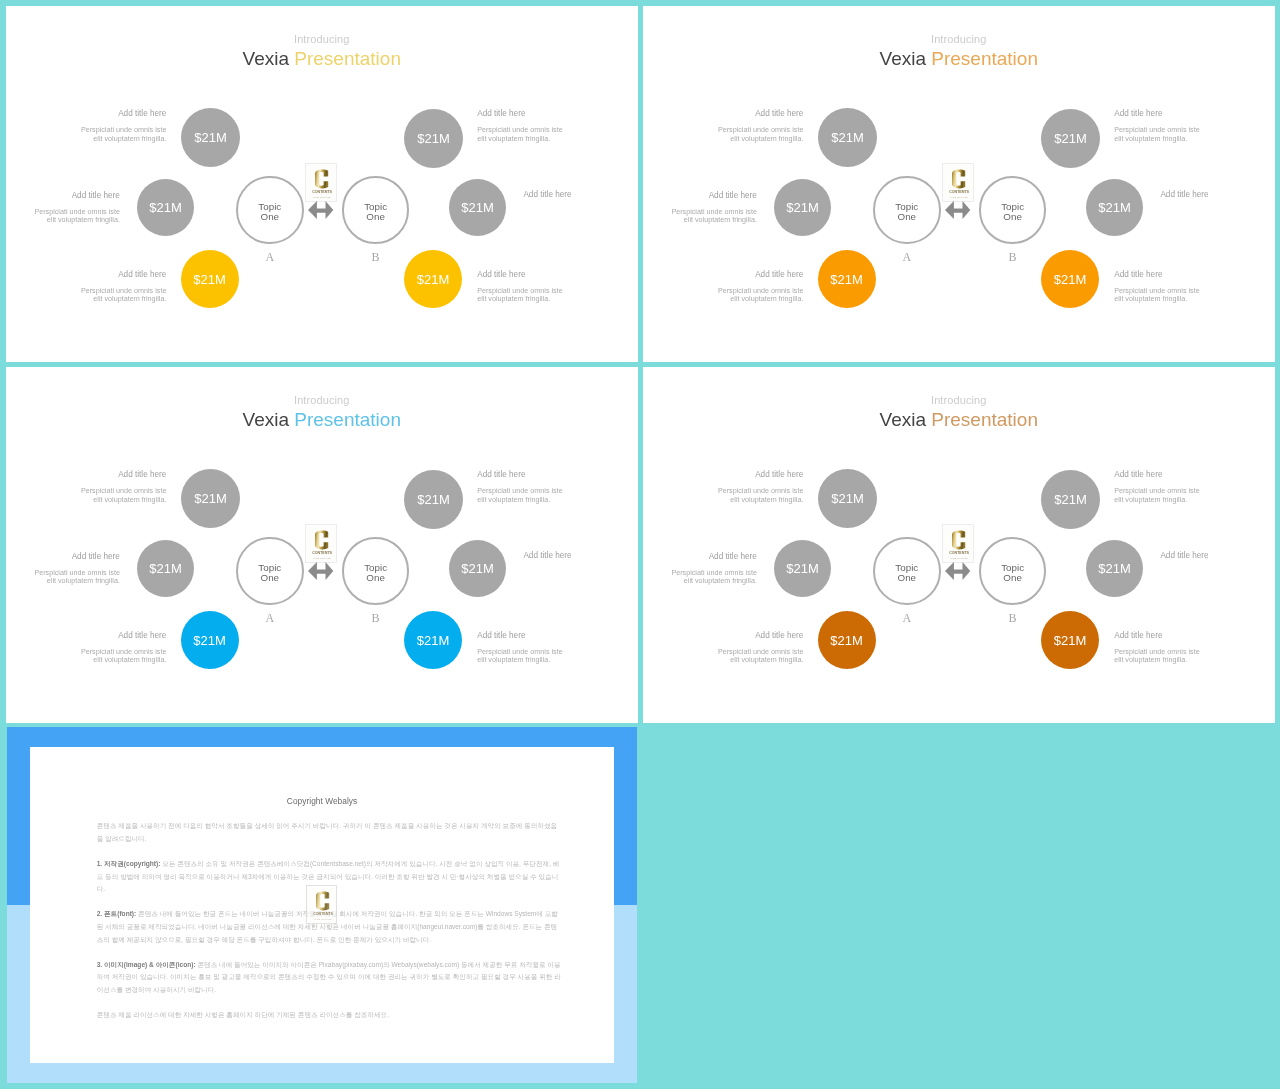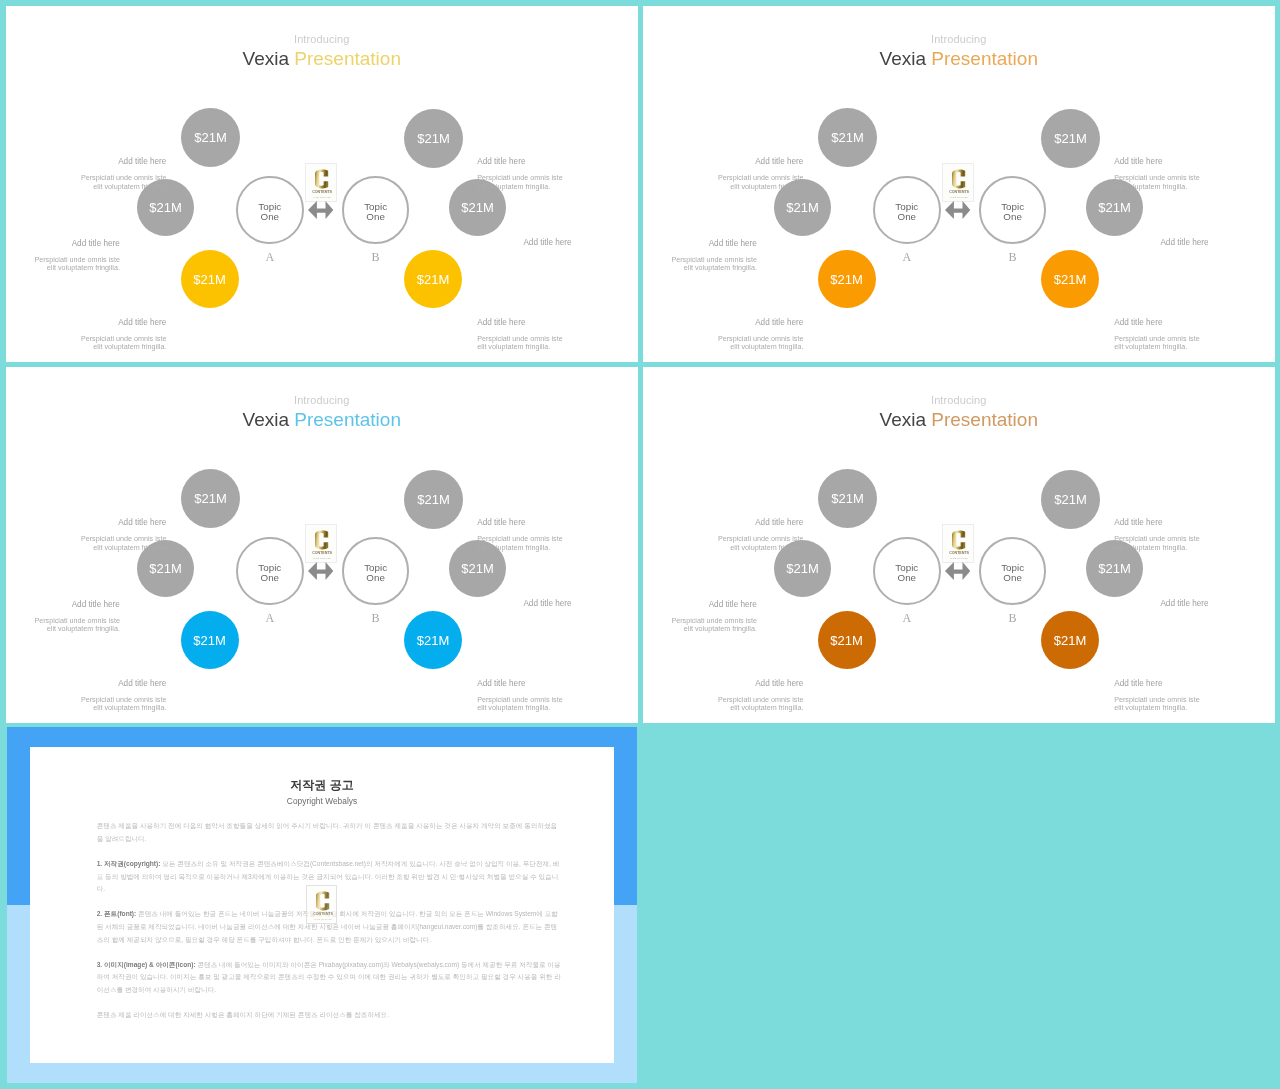--- a/index.html
+++ b/index.html
@@ -26,21 +26,21 @@
         font-size:13px;color:#fff;letter-spacing:0px;}
 
   .topic{position:absolute;border-radius:50%;border:2px solid #afafaf;
          box-sizing:border-box;display:flex;align-items:center;
          justify-content:center;text-align:center;font-size:9.8px;
          color:#666;line-height:10.3px;padding-top:5px;}
 
   .ablabel{position:absolute;text-align:center;font-size:12px;
            color:#a7a7a7;font-family:"Liberation Serif",serif;}
 
-  .lbl{position:absolute;font-size:7.2px;color:#ababab;line-height:8.4px;margin-top:48px;}
+  .lbl{position:absolute;font-size:7.2px;color:#ababab;line-height:8.4px;}
   .lbl .h{display:block;font-size:8.2px;color:#9e9e9e;line-height:9px;margin-bottom:8.4px;}
   .lbl .h.only{margin-bottom:0;}
   .lbl.r{text-align:right;}
   .lbl.l{text-align:left;}
 
   .logo{position:absolute;background:#fdfdfb;border:1px solid #ededed;
         box-sizing:border-box;}
   .arrow{position:absolute;}
 
   
@@ -320,21 +320,20 @@
   </svg></div>
       <div class="arrow" style="left:302.4px;top:194.5px;width:25.3px;height:18px">
     <svg width="25.3" height="18" viewBox="0 0 100 71">
           <path d="M0 35.5 L35.2 0 L35.2 29.2 L69.2 29.2 L69.2 0 L100 35.5 L69.2 71 L69.2 46.5 L35.2 46.5 L35.2 71 Z" fill="#8b8b8b"></path>
         </svg></div>
     </div>
   <div class="slide s5">
       <div class="cp-top"></div>
       <div class="cp-bot"></div>
       <div class="cp-sheet">
-        <div class="cp-h1">저작권 공고</div>
         <div class="cp-h2">Copyright Webalys</div>
         <div class="cp-body">
           <p><span>콘텐츠 제품을 사용하기 전에 다음의 협약서 조항들을 상세히 읽어 주시기 바랍니다. 귀하가 이 콘텐츠 제품을 사용하는 것은 사용자 계약의 보증에 동의하셨음을 알려드립니다.</span></p>
           <p><b>1. 저작권(copyright):</b> <span>모든 콘텐츠의 소유 및 저작권은 콘텐츠베이스닷컴(Contentsbase.net)의 저작자에게 있습니다. 사전 승낙 없이 상업적 이용, 무단전재, 배포 등의 방법에 의하여 영리 목적으로 이용하거나 제3자에게 이용하는 것은 금지되어 있습니다. 이러한 조항 위반 발견 시 민·형사상의 처벌을 받으실 수 있습니다.</span></p>
           <p><b>2. 폰트(font):</b> <span>콘텐츠 내에 들어있는 한글 폰트는 네이버 나눔글꼴의 저작물로 해당 회사에 저작권이 있습니다. 한글 외의 모든 폰트는 Windows System에 포함된 서체의 글꼴로 제작되었습니다. 네이버 나눔글꼴 라이선스에 대한 자세한 사항은 네이버 나눔글꼴 홈페이지(hangeul.naver.com)를 참조하세요. 폰트는 콘텐츠의 함께 제공되지 않으므로, 필요할 경우 해당 폰트를 구입하셔야 합니다. 폰트로 인한 문제가 있으시기 바랍니다.</span></p>
           <p><b>3. 이미지(image) &amp; 아이콘(icon):</b> <span>콘텐츠 내에 들어있는 이미지와 아이콘은 Pixabay(pixabay.com)와 Webalys(webalys.com) 등에서 제공한 무료 저작물로 이용하여 저작권이 있습니다. 이미지는 홍보 및 광고물 제작으로의 콘텐츠의 수정한 수 있으며 이에 대한 권리는 귀하가 별도로 확인하고 필요할 경우 사용을 위한 라이선스를 변경하여 사용하시기 바랍니다.</span></p>
           <p class="last"><span>콘텐츠 제품 라이선스에 대한 자세한 사항은 홈페이지 하단에 기재된 콘텐츠 라이선스를 참조하세요.</span></p>
         </div>
         <div class="cp-logo"><svg width="32" height="39" viewBox="0 0 64 78">
     <defs>

